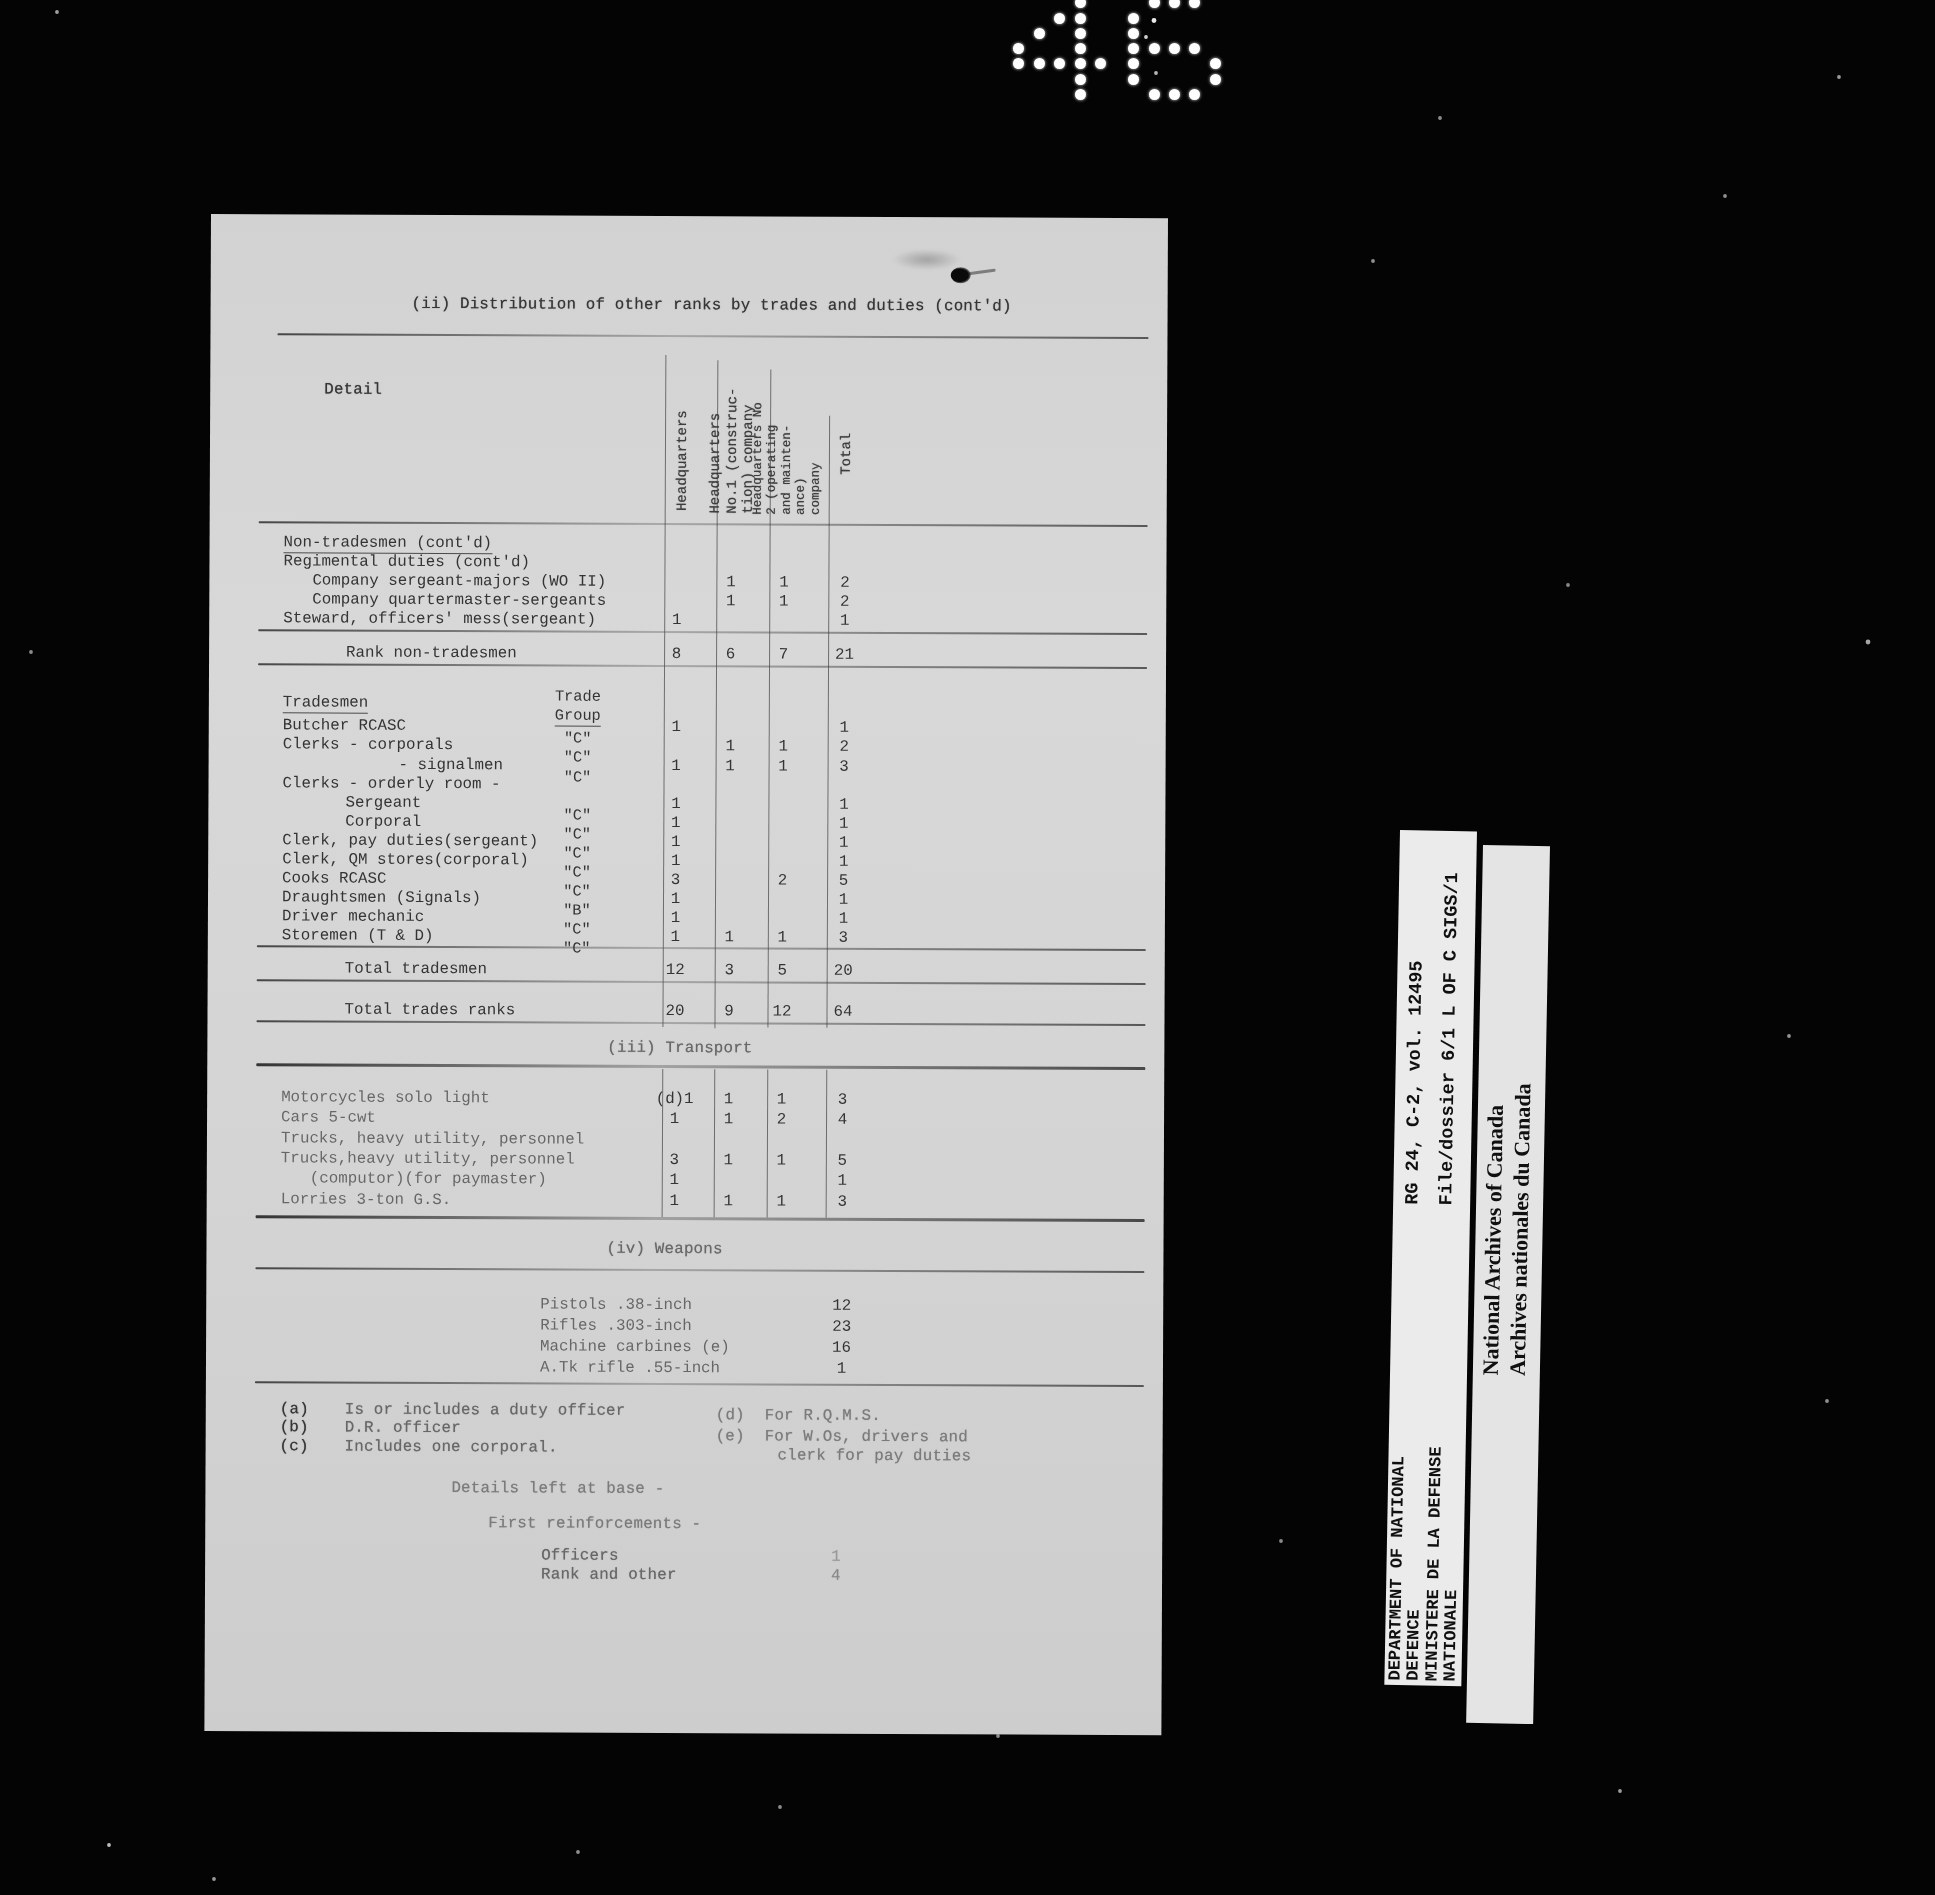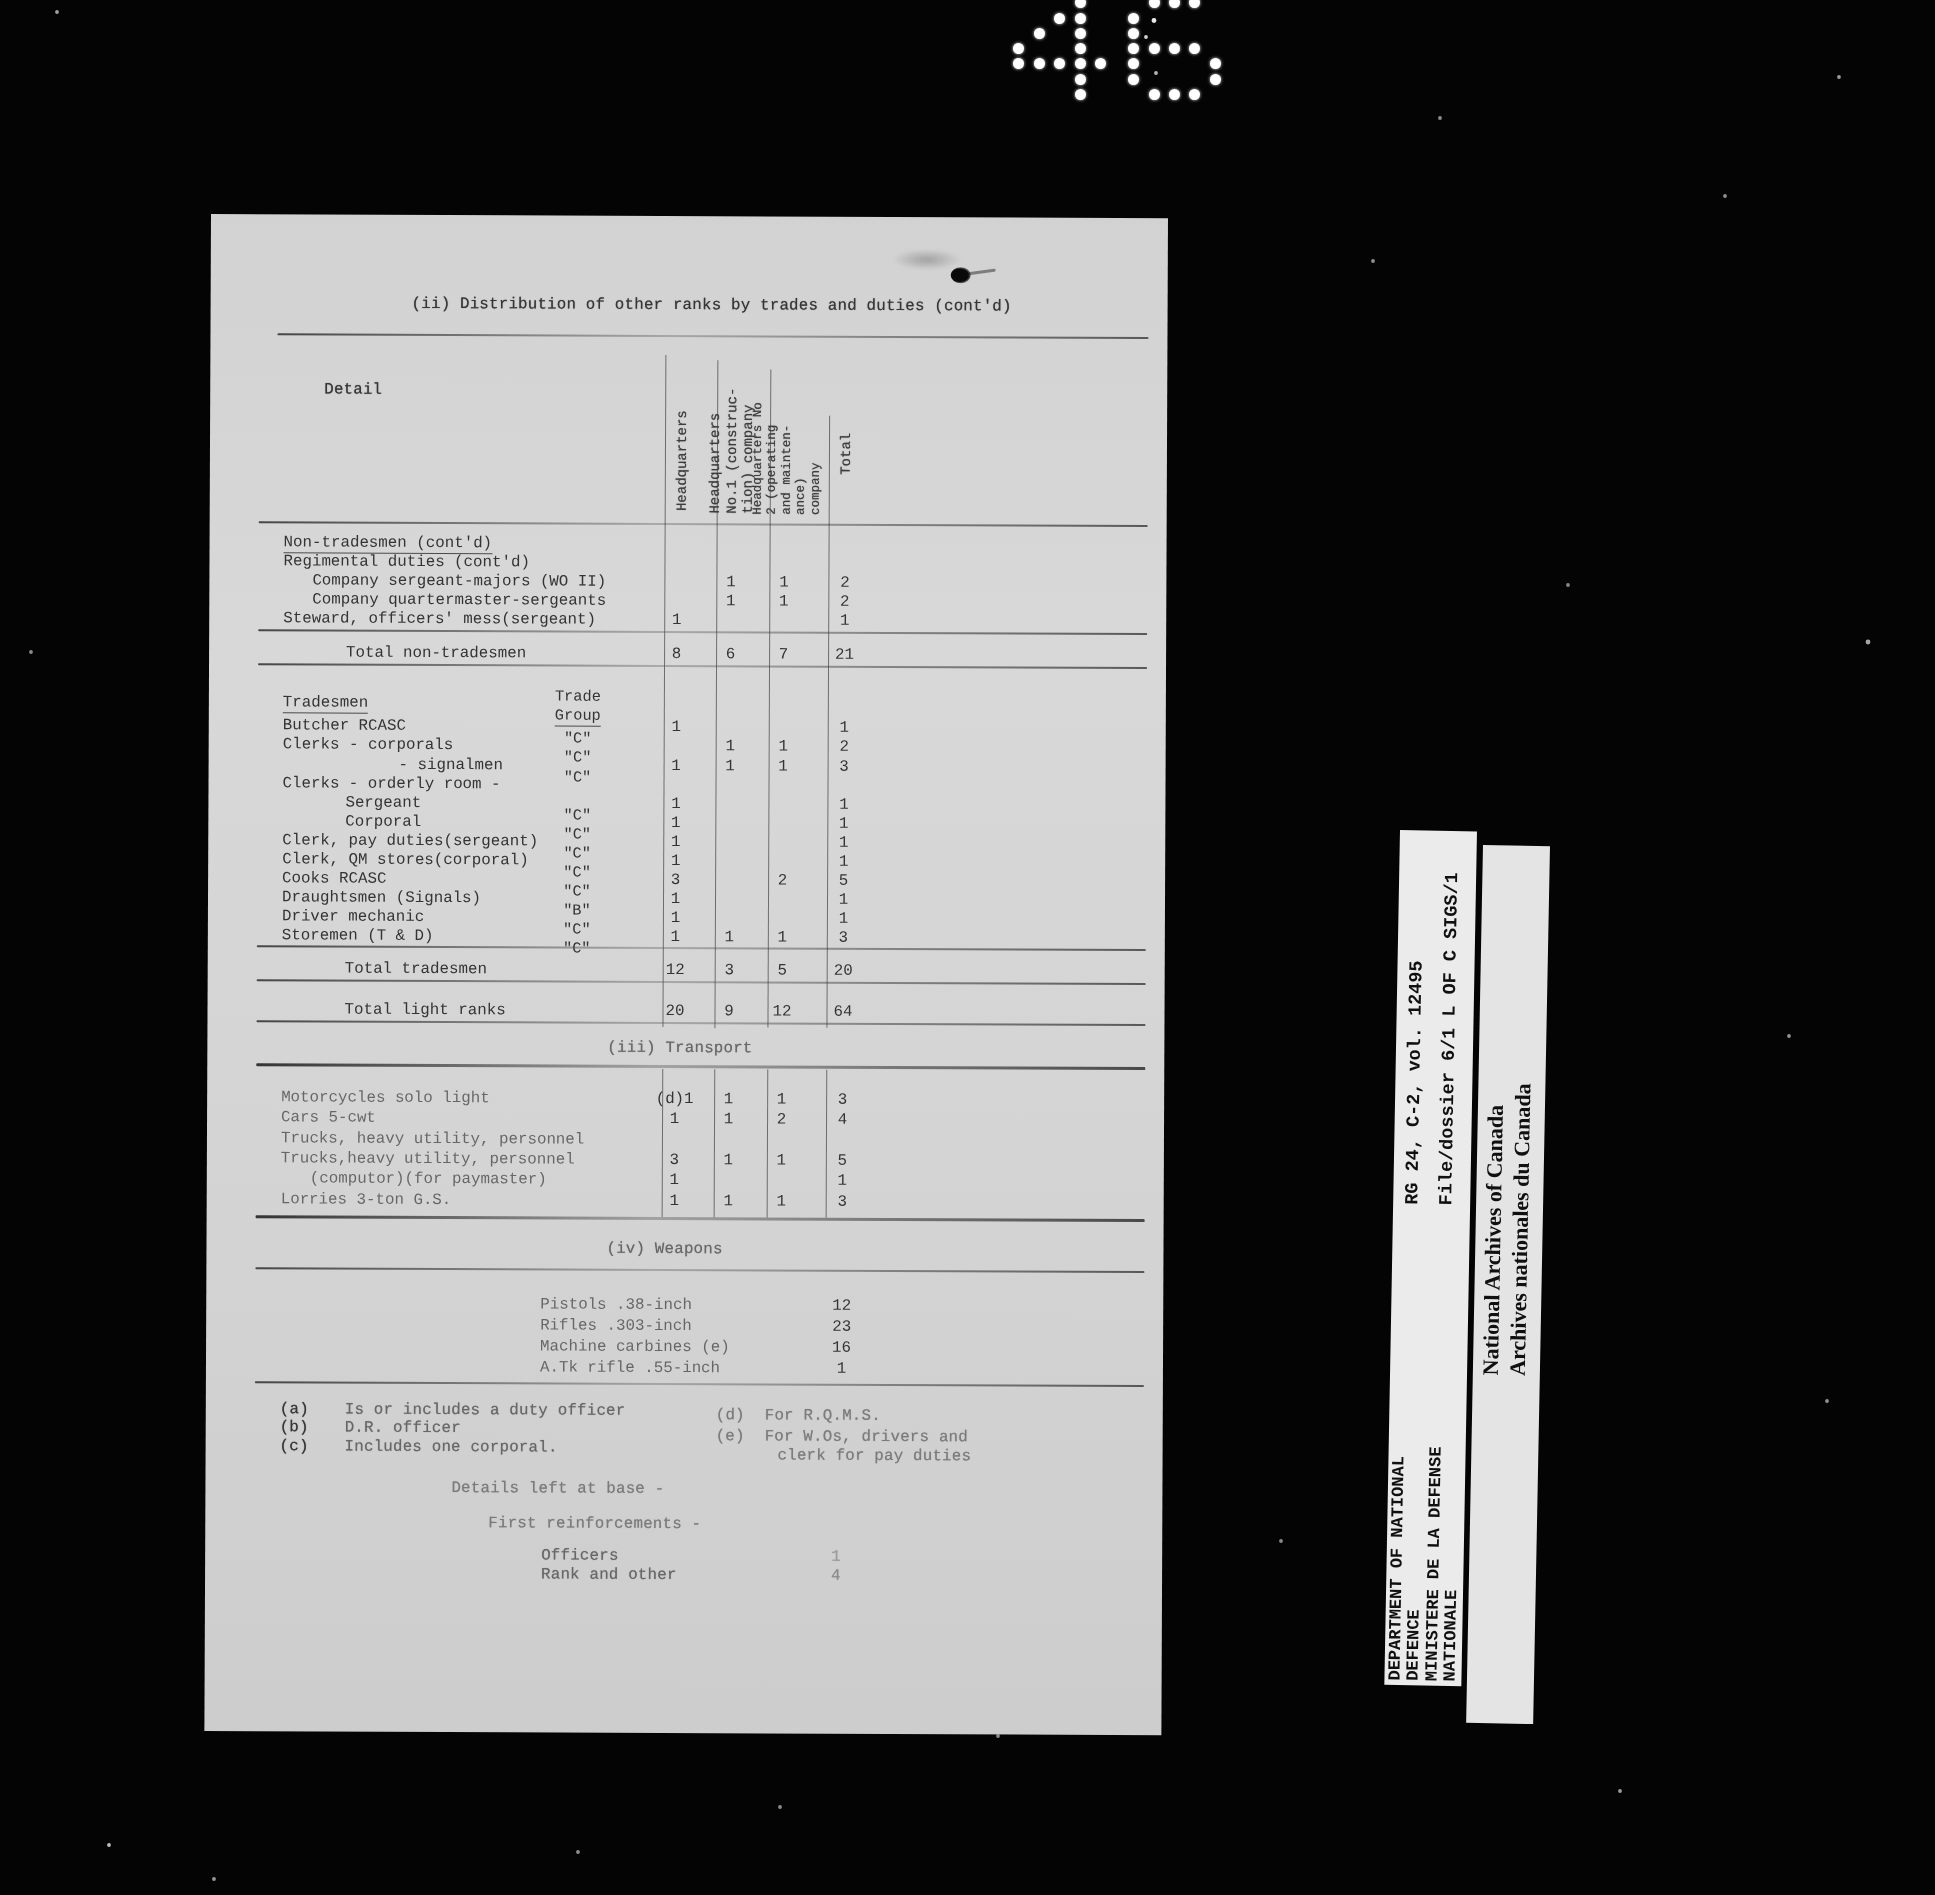--- a/index.html
+++ b/index.html
@@ -188,21 +188,21 @@
         <div class="val" style="left:546px;top:0">1</div>
         <div class="val" style="left:607px;top:0">2</div>
       </div>
       <div class="row" style="top:395px">
         <div class="lbl" style="left:74px;top:0">Steward, officers' mess(sergeant)</div>
         <div class="val" style="left:439px;top:0">1</div>
         <div class="val" style="left:607px;top:0">1</div>
       </div>
       <div class="hr" style="left:49px;top:415px;width:889px"></div>
       <div class="row" style="top:429px">
-        <div class="lbl" style="left:137px;top:0">Total non-tradesmen</div>
+        <div class="lbl" style="left:137px;top:0">Rank non-tradesmen</div>
         <div class="val" style="left:439px;top:0">8</div>
         <div class="val" style="left:493px;top:0">6</div>
         <div class="val" style="left:546px;top:0">7</div>
         <div class="val" style="left:607px;top:0">21</div>
       </div>
       <div class="hr" style="left:49px;top:449px;width:889px"></div>
       <div class="row" style="top:463px;height:40px">
         <div class="lbl u" style="left:74px;top:15.8px">Tradesmen</div>
         <div class="tg" style="top:-2.8px;line-height:18.5px"><div>Trade</div><div class="u" style="display: inline-block;">Group</div></div>
       </div>
@@ -284,21 +284,21 @@
       <div class="hr" style="left:49px;top:731px;width:889px"></div>
       <div class="row" style="top:745px">
         <div class="lbl" style="left:137px;top:0">Total tradesmen</div>
         <div class="val" style="left:439px;top:0">12</div>
         <div class="val" style="left:493px;top:0">3</div>
         <div class="val" style="left:546px;top:0">5</div>
         <div class="val" style="left:607px;top:0">20</div>
       </div>
       <div class="hr" style="left:49px;top:765px;width:889px"></div>
       <div class="row" style="top:786px">
-        <div class="lbl" style="left:137px;top:0">Total light ranks</div>
+        <div class="lbl" style="left:137px;top:0">Total trades ranks</div>
         <div class="val" style="left:439px;top:0">20</div>
         <div class="val" style="left:493px;top:0">9</div>
         <div class="val" style="left:546px;top:0">12</div>
         <div class="val" style="left:607px;top:0">64</div>
       </div>
       <div class="hr" style="left:49px;top:806px;width:889px"></div>
       <div class="row" style="top:874px">
         <div class="lbl dim2" style="left:74px;top:0">Motorcycles solo light</div>
         <div class="val" style="left:439px;top:0">(d)1</div>
         <div class="val" style="left:493px;top:0">1</div>

